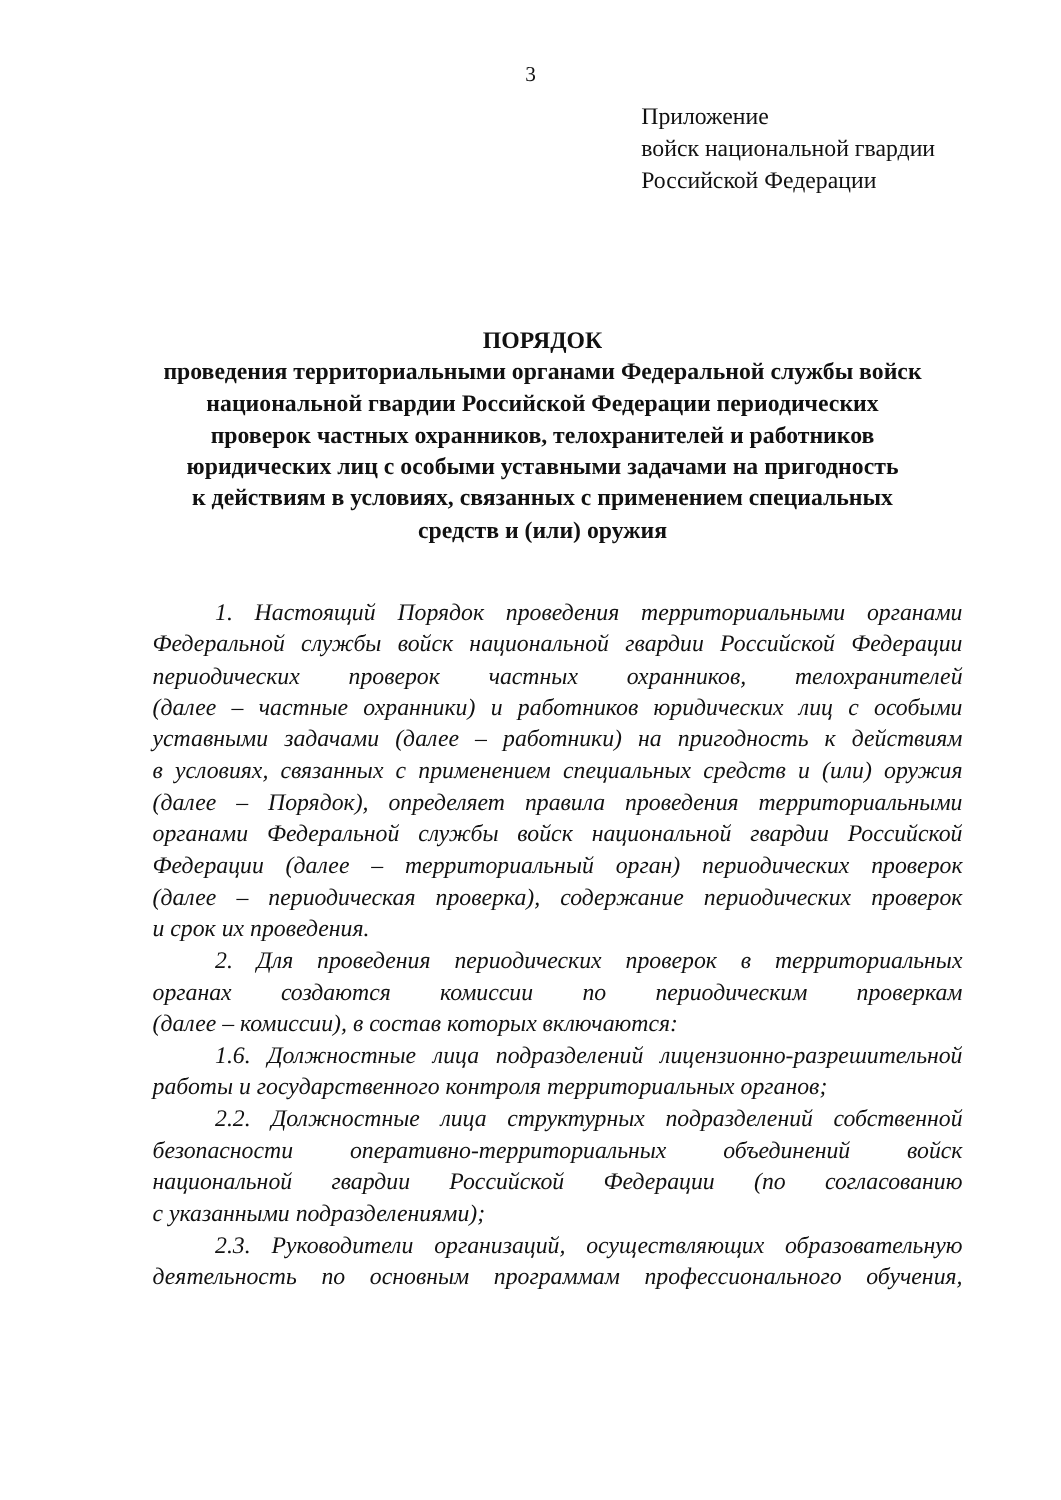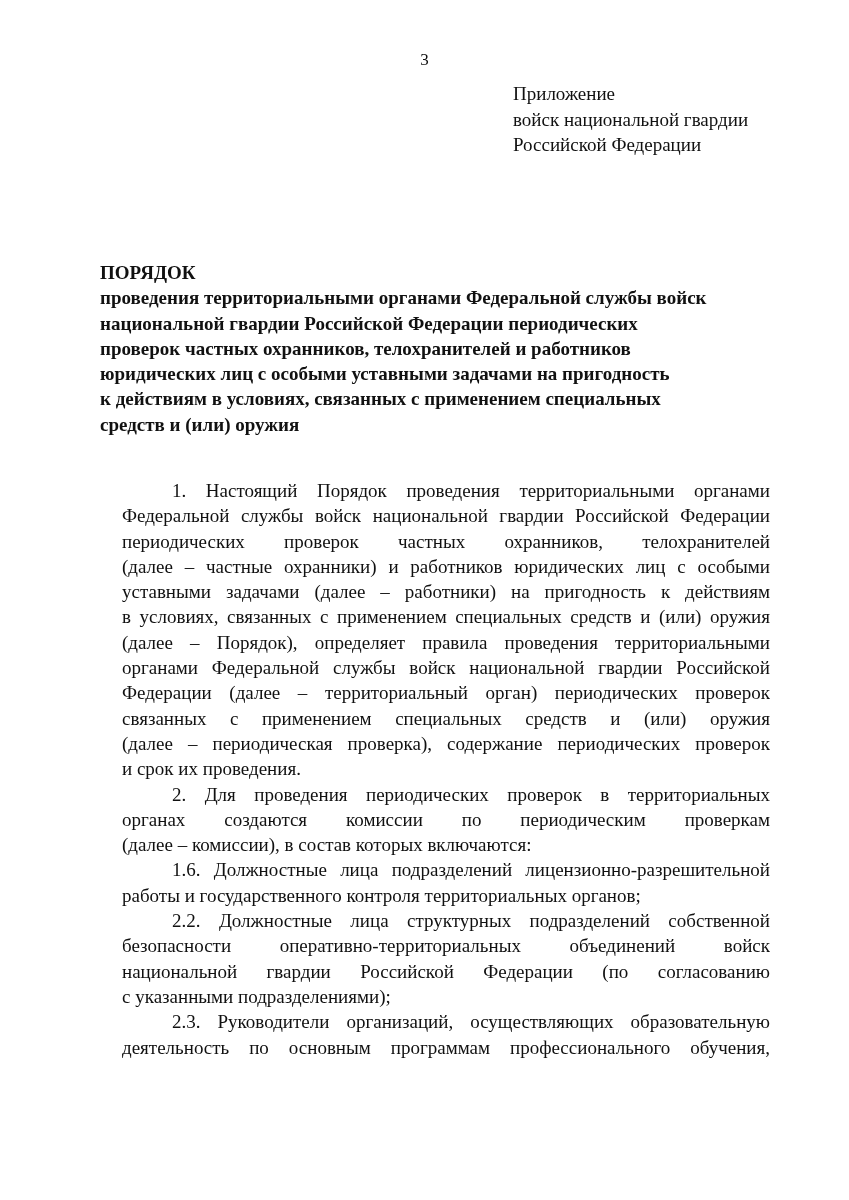--- a/index.html
+++ b/index.html
@@ -30,20 +30,21 @@
       left: 493px;
       font-size: 19px;
       line-height: 25.5px;
     }
     .appendix div { white-space: nowrap; margin-left: 20px; }
     .title-block {
       position: absolute;
       top: 260px;
       left: 100px;
       width: 668px;
+      text-align: center;
       font-weight: bold;
       font-size: 19px;
       line-height: 25.3px;
     }
     .title-block div { white-space: nowrap; }
     .body-text {
       position: absolute;
       top: 478px;
       left: 122px;
       width: 648px;
@@ -51,20 +52,21 @@
       line-height: 25.3px;
     }
     .para {
       margin: 0;
     }
     .line {
       display: block;
       white-space: nowrap;
       text-align: justify;
       text-align-last: justify;
+      font-style: italic;
     }
     .line.indent {
       padding-left: 50px;
     }
     .line.last {
       text-align-last: left;
     }
   </style>
 </head>
 <body>
@@ -91,21 +93,20 @@
   <div class="para">
     <span class="line indent">1. Настоящий Порядок проведения территориальными органами</span>
     <span class="line">Федеральной службы войск национальной гвардии Российской Федерации</span>
     <span class="line">периодических проверок частных охранников, телохранителей</span>
     <span class="line">(далее – частные охранники) и работников юридических лиц с особыми</span>
     <span class="line">уставными задачами (далее – работники) на пригодность к действиям</span>
     <span class="line">в условиях, связанных с применением специальных средств и (или) оружия</span>
     <span class="line">(далее – Порядок), определяет правила проведения территориальными</span>
     <span class="line">органами Федеральной службы войск национальной гвардии Российской</span>
     <span class="line">Федерации (далее – территориальный орган) периодических проверок</span>
-    <span class="line">связанных с применением специальных средств и (или) оружия</span>
     <span class="line">(далее – периодическая проверка), содержание периодических проверок</span>
     <span class="line last">и срок их проведения.</span>
   </div>
   <div class="para">
     <span class="line indent">2. Для проведения периодических проверок в территориальных</span>
     <span class="line">органах создаются комиссии по периодическим проверкам</span>
     <span class="line last">(далее – комиссии), в состав которых включаются:</span>
   </div>
   <div class="para">
     <span class="line indent">1.6. Должностные лица подразделений лицензионно-разрешительной</span>

